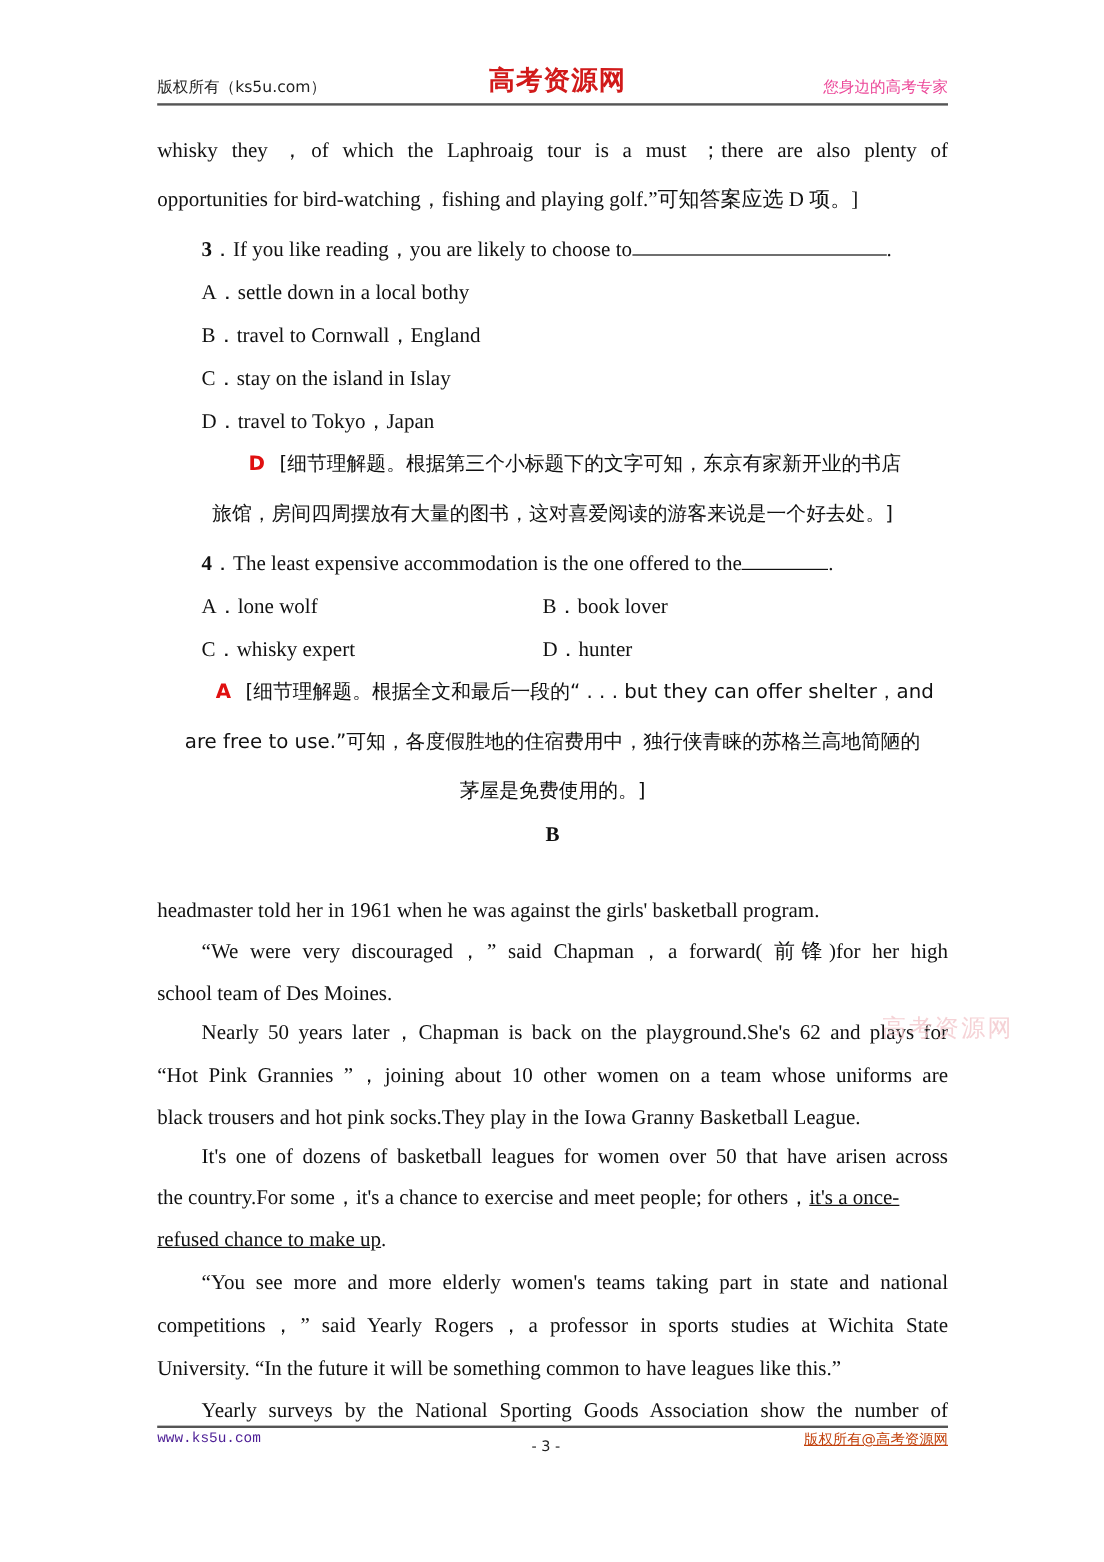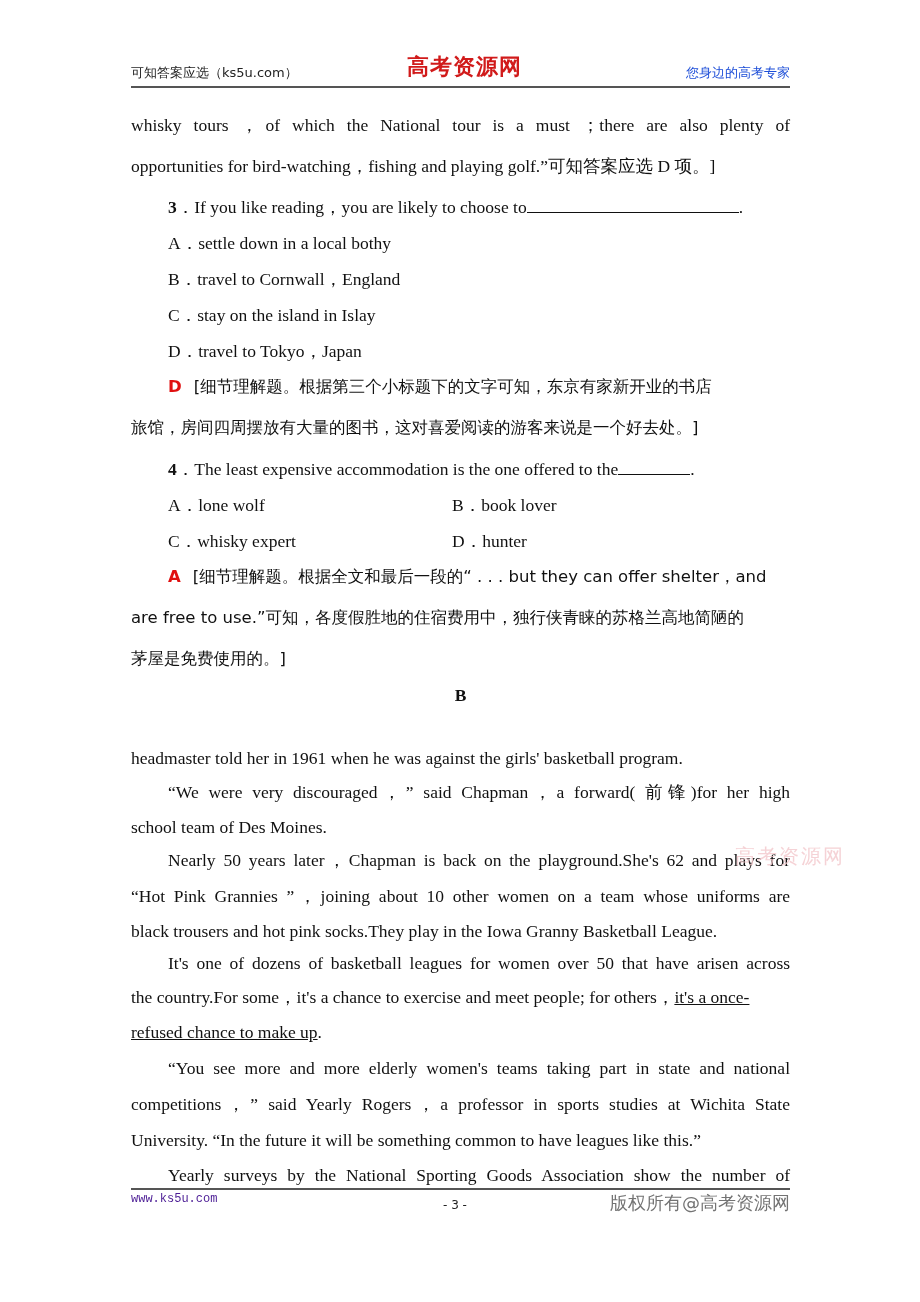--- a/index.html
+++ b/index.html
@@ -6,64 +6,64 @@
     body { width: 920px; height: 1302px; position: relative; overflow: hidden;
            font-family: "Liberation Serif", "DejaVu Serif", serif; color: #111; }
     .page { position: absolute; left: 0; top: 0; width: 920px; height: 1302px; }
 
     
     .hdr { position: absolute; left: 131px; top: 52px; width: 659px; height: 34px; }
     .hdr-left { position: absolute; left: 0; bottom: 4px; font-size: 13px; color: #222;
                 font-family: "DejaVu Sans", sans-serif; }
     .hdr-logo { position: absolute; left: 276px; top: 0; font-size: 22px; color: #d11a1a;
                 font-family: "DejaVu Serif", serif; font-weight: bold; letter-spacing: 1px; }
-    .hdr-right { position: absolute; right: 0; bottom: 4px; font-size: 13px; color: #1d4ed8;
+    .hdr-right { position: absolute; right: 0; bottom: 4px; font-size: 13px; color: #ec4899;
                  font-family: "DejaVu Sans", sans-serif; }
     .hdr-rule { position: absolute; left: 131px; top: 86px; width: 659px; height: 0;
                 border-top: 2px solid #555; }
 
     
     .line { position: absolute; left: 131px; width: 659px; font-size: 17.5px; line-height: 22px;
             white-space: nowrap; }
     .just { text-align: justify; text-align-last: justify; }
     .ind { left: 168px; width: 622px; }
     .opt { position: absolute; font-size: 17.5px; line-height: 22px; white-space: nowrap; }
     .ans { color: #e01010; font-weight: bold; margin-right: 12px; }
     .blank { display: inline-block; border-bottom: 1px solid #111; height: 16px; vertical-align: baseline; }
     .u { text-decoration: underline; }
     .sec { position: absolute; left: 131px; width: 659px; text-align: center; font-weight: bold;
            font-size: 17.5px; line-height: 22px; }
-    .cn { font-family: "DejaVu Sans", sans-serif; font-size: 16.5px; }
+    .cn { font-family: "DejaVu Sans", sans-serif; font-size: 16.5px; text-align: center; }
 
     .watermark { position: absolute; left: 735px; top: 843px; font-size: 20px; color: #f3c8cc;
                  font-family: "DejaVu Serif", serif; letter-spacing: 2px; opacity: 0.8; }
 
     
     .ftr-rule { position: absolute; left: 131px; top: 1188px; width: 659px; height: 0;
                 border-top: 2px solid #555; }
     .ftr-left { position: absolute; left: 131px; top: 1192px; font-size: 12px; color: #4c1d95;
                 font-family: "Liberation Mono", "DejaVu Sans Mono", monospace; }
     .ftr-page { position: absolute; left: 443px; top: 1198px; font-size: 12px; color: #222;
                 font-family: "DejaVu Sans", sans-serif; }
-    .ftr-right { position: absolute; right: 130px; top: 1191px; font-size: 18px; color: #737373;
-                 font-family: "DejaVu Sans", sans-serif; }
+    .ftr-right { position: absolute; right: 130px; top: 1191px; font-size: 12px; color: #c2410c;
+                 font-family: "DejaVu Sans", sans-serif; text-decoration: underline; }
   </style>
 </head>
 <body>
 
 <div class="page">
 
   <div class="hdr">
-    <span class="hdr-left">可知答案应选（ks5u.com）</span>
+    <span class="hdr-left">版权所有（ks5u.com）</span>
     <span class="hdr-logo">高考资源网</span>
     <span class="hdr-right">您身边的高考专家</span>
   </div>
   <div class="hdr-rule"></div>
 
-  <div class="line just" style="top:114px;">whisky tours ，of which the National tour is a must ；there are also plenty of</div>
+  <div class="line just" style="top:114px;">whisky they ，of which the Laphroaig tour is a must ；there are also plenty of</div>
   <div class="line cn-mix" style="top:155px;">opportunities for bird-watching，fishing and playing golf.”可知答案应选 D 项。]</div>
 
   <div class="line ind" style="top:196px;">
     <b>3</b><span>．</span><span>If you like reading，you are likely to choose to</span><span class="blank" style="width:212px;"></span><span>.</span>
   </div>
   <div class="opt" style="left:168px; top:232px;">
     <span>A</span>．<span>settle down in a local bothy</span>
   </div>
   <div class="opt" style="left:168px; top:268px;">
     <span>B</span>．<span>travel to Cornwall，England</span>

